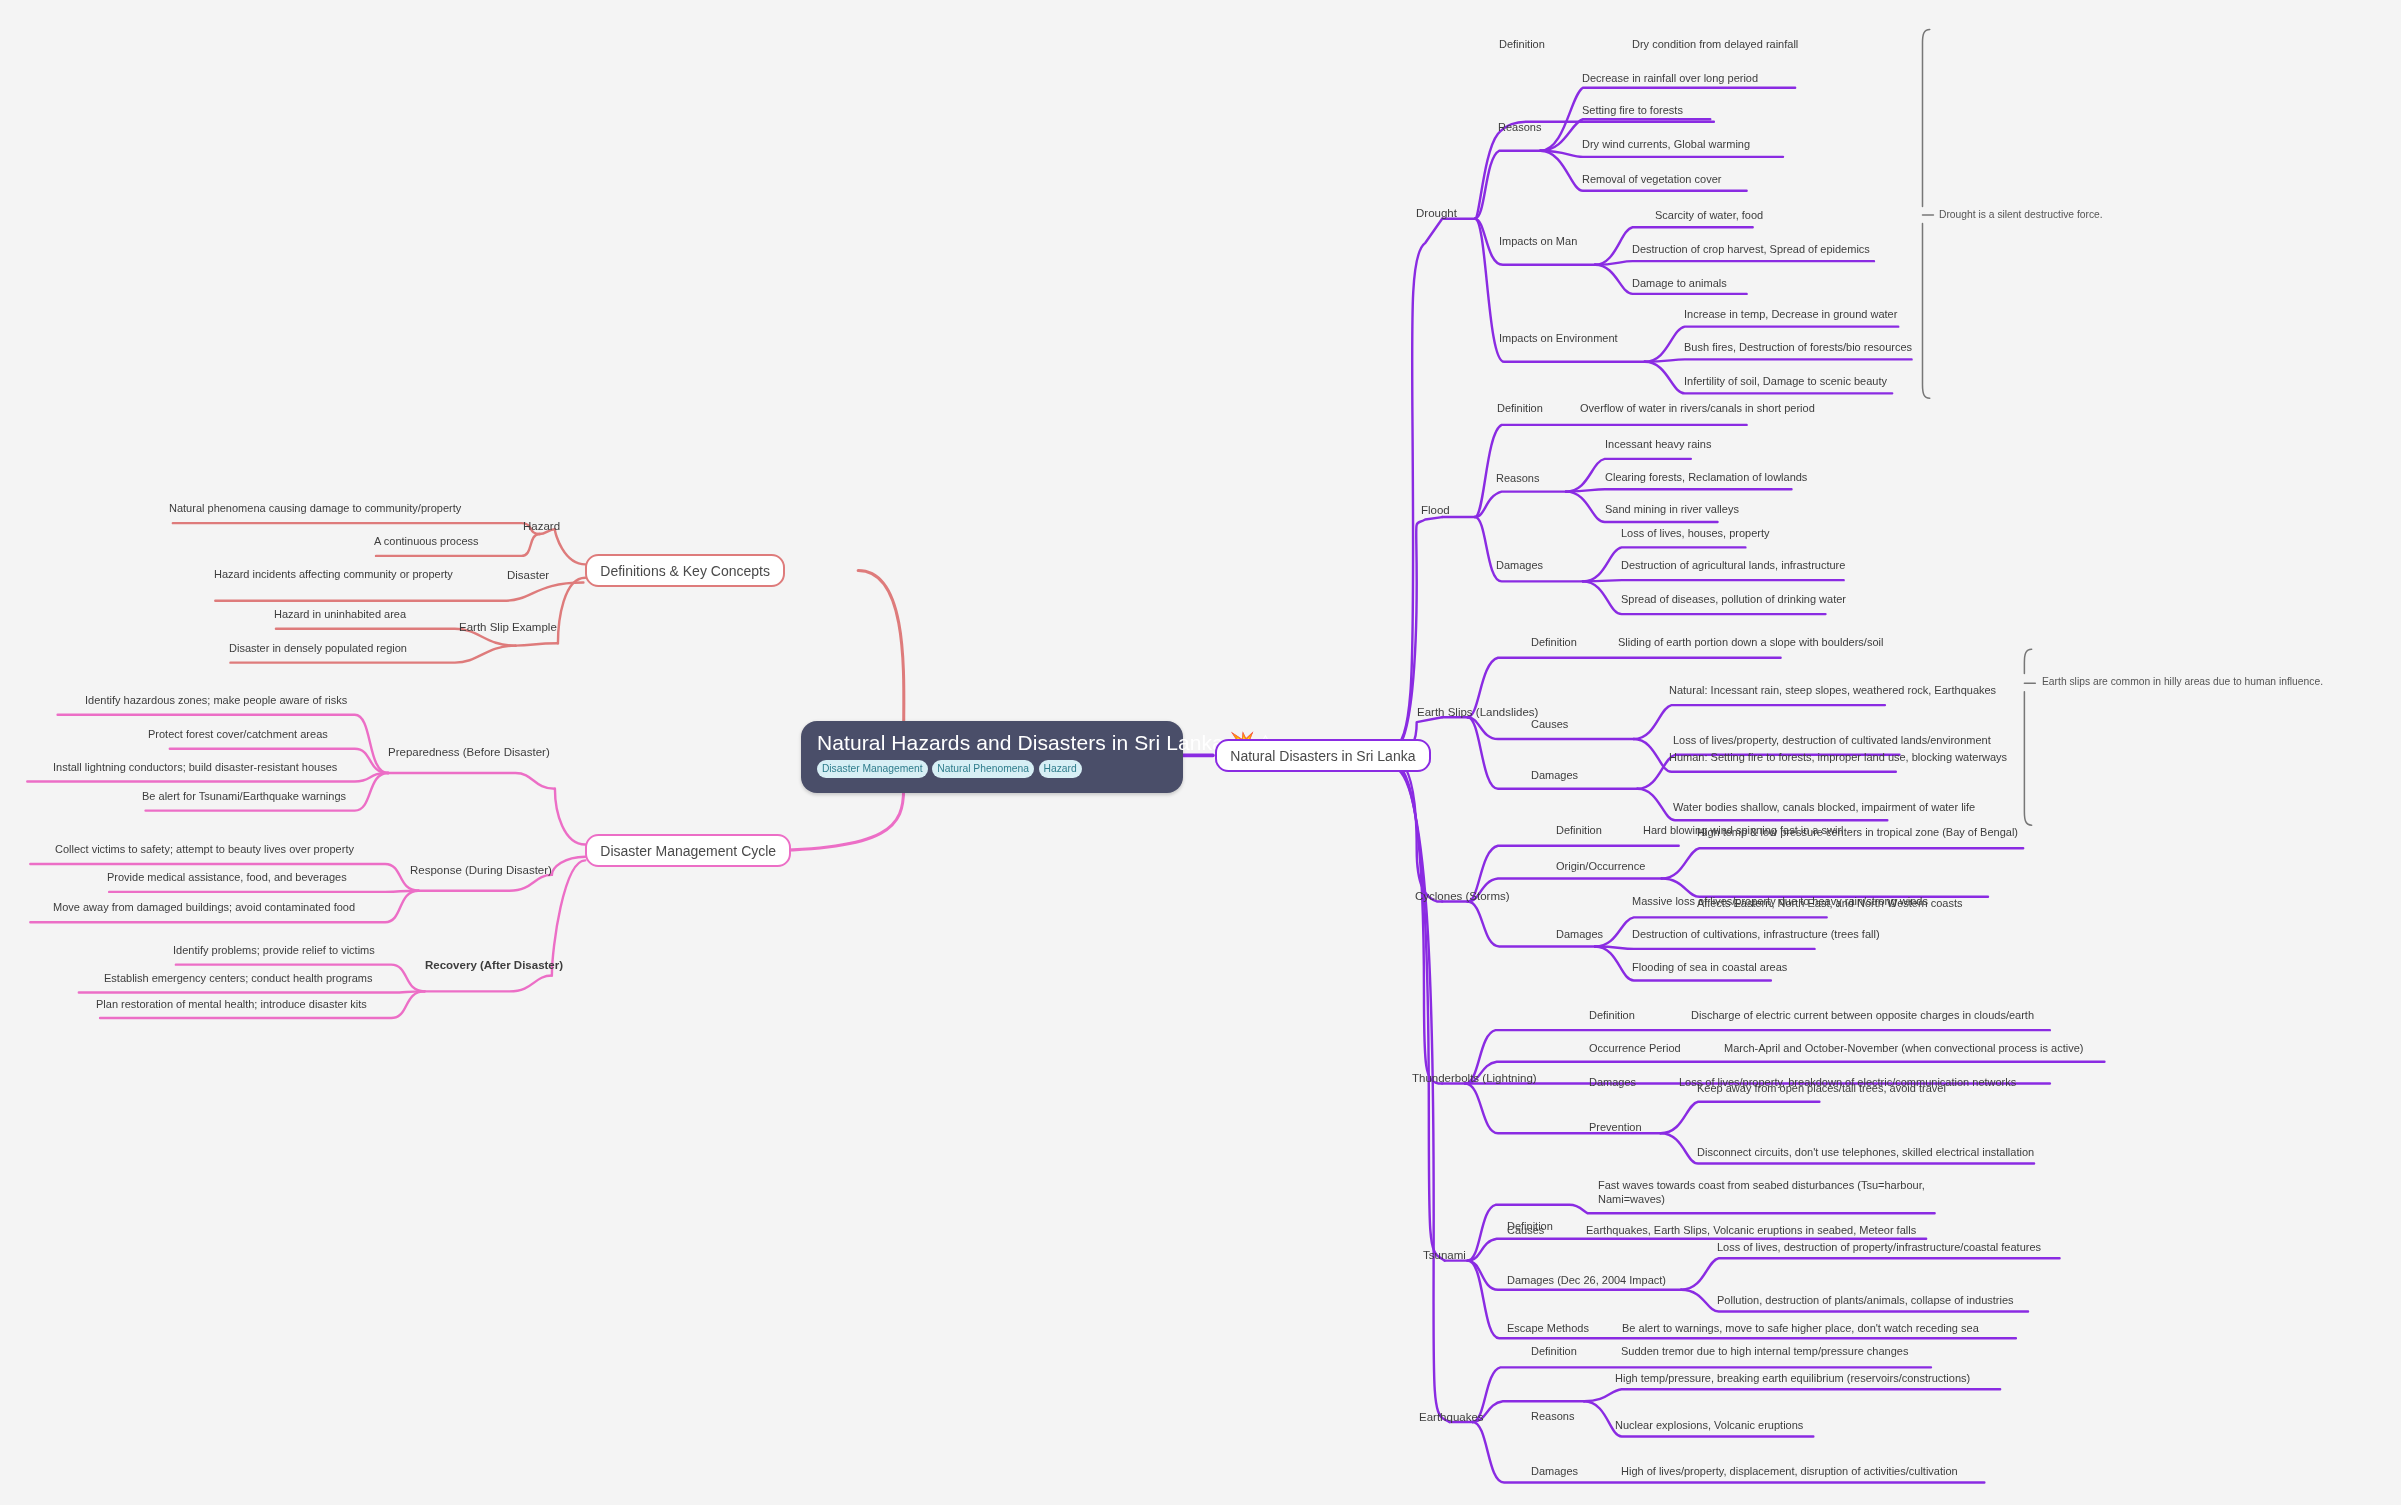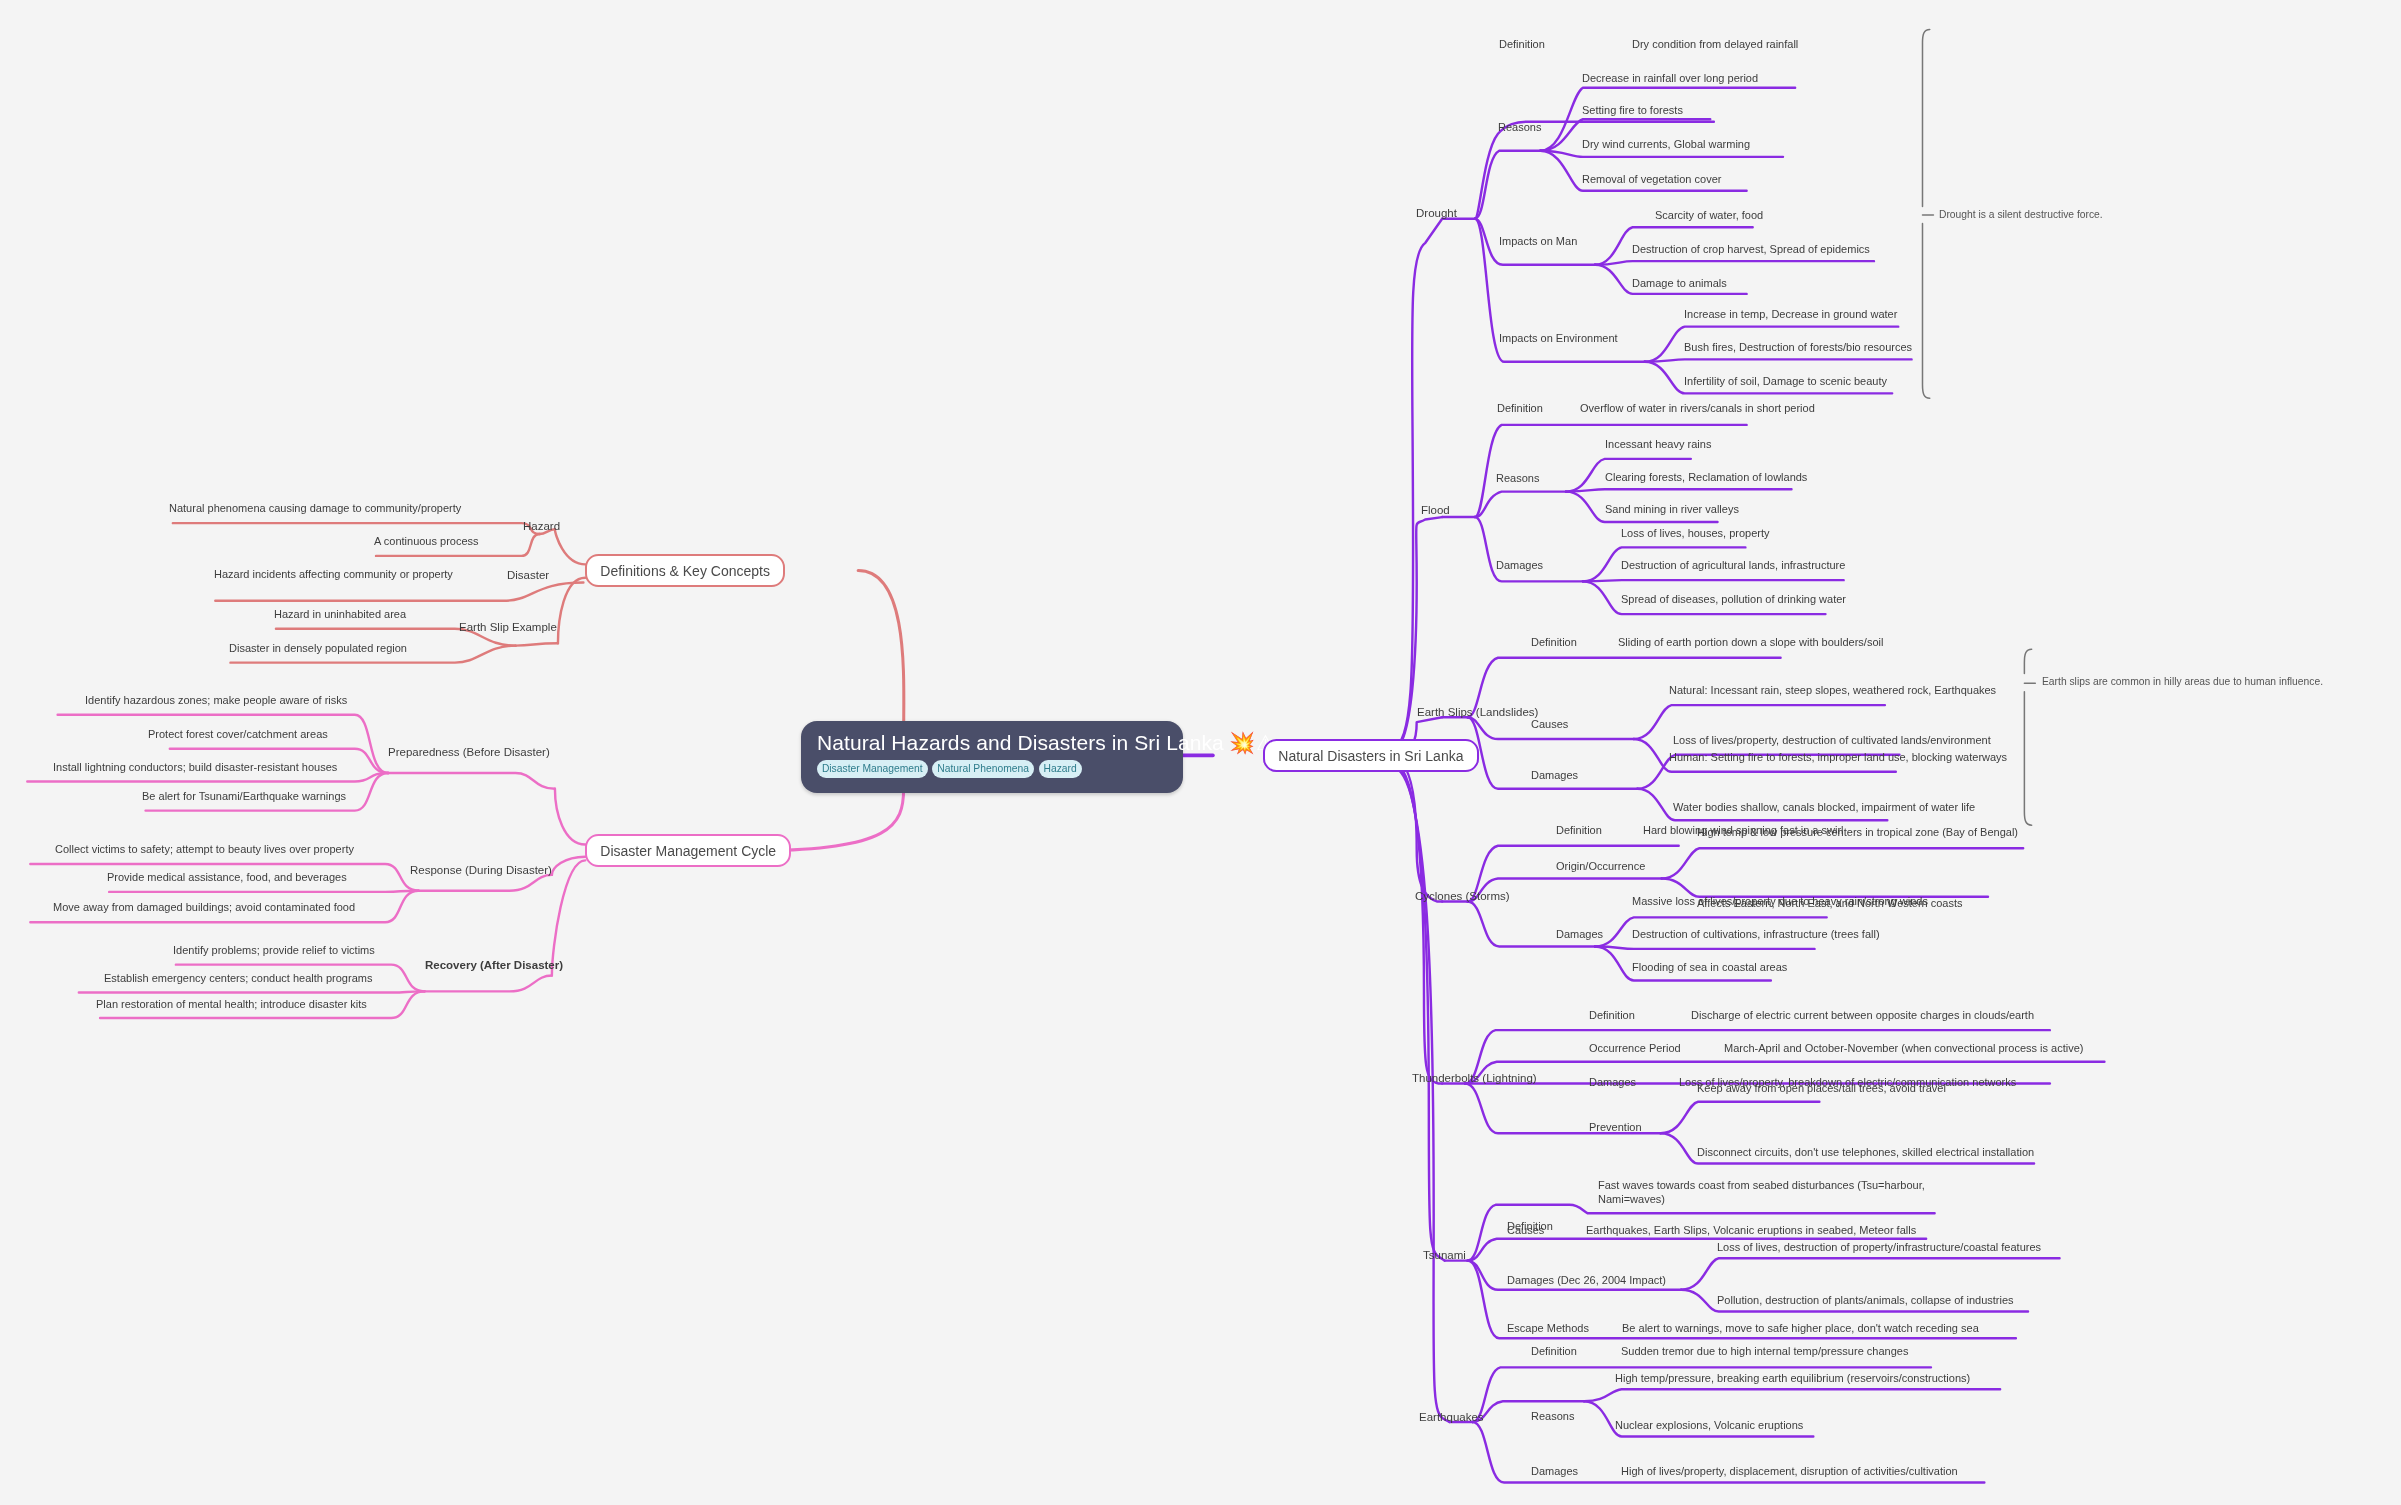--- a/index.html
+++ b/index.html
@@ -225,21 +225,21 @@
   </div>
 
   <div class="pill red" style="left:585px;top:554px;">
     <span>Definitions &amp; Key Concepts</span>
   </div>
 
   <div class="pill pink" style="left:585px;top:834px;">
     <span>Disaster Management Cycle</span>
   </div>
 
-  <div class="pill purple" style="left:1263px;top:739px;">
+  <div class="pill purple" style="left:1215px;top:739px;">
     <span>Natural Disasters in Sri Lanka</span>
   </div>
 
   <div class="lbl" style="left:523px;top:519px;">Hazard</div>
   <div class="lbl" style="left:507px;top:568px;">Disaster</div>
   <div class="lbl" style="left:459px;top:620px;">Earth Slip Example</div>
 
   <div class="lbl s3" style="left:169px;top:502px;">Natural phenomena causing damage to community/property</div>
   <div class="lbl s3" style="left:374px;top:535px;">A continuous process</div>
   <div class="lbl s3" style="left:214px;top:568px;">Hazard incidents affecting community or property</div>

